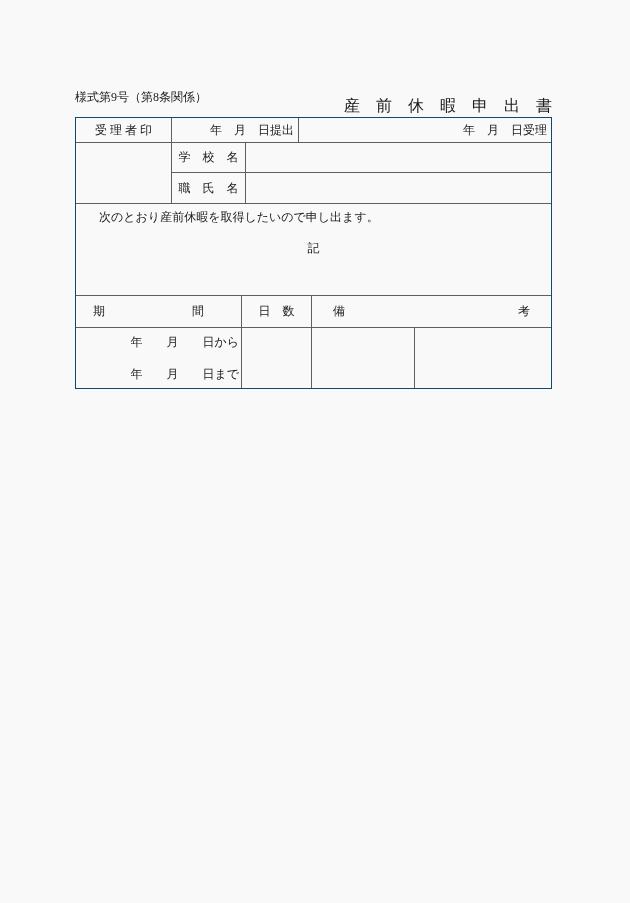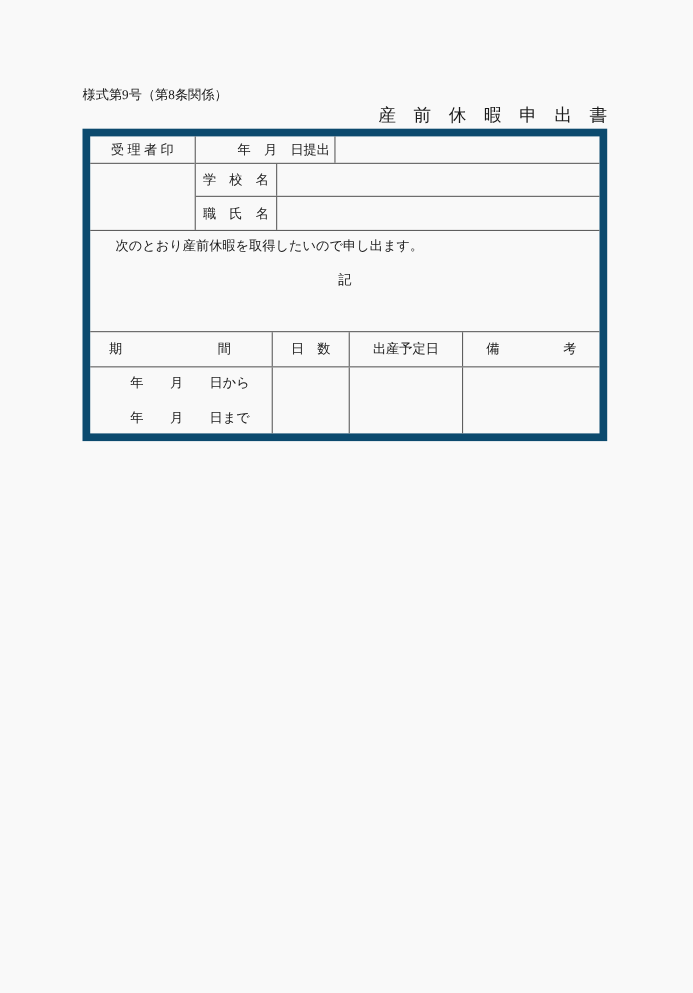--- a/index.html
+++ b/index.html
@@ -12,39 +12,39 @@
   .sheet {
     position: relative;
     width: 630px;
     height: 903px;
     font-size: 12px;
     line-height: 1.2;
   }
   .form-number {
     position: absolute;
     left: 75px;
-    top: 79px;
+    top: 90px;
     font-size: 12px;
     white-space: pre;
   }
   .doc-title {
     position: absolute;
     left: 75px;
     top: 96px;
     width: 477px;
     text-align: right;
     font-size: 16px;
     white-space: pre;
   }
   .form-table {
     position: absolute;
     left: 75px;
     top: 117px;
     width: 477px;
-    border: 7px solid #0c4a6e;
+    border: 1px solid #0c4a6e;
     background: transparent;
   }
   .bR { border-right: 1px solid #5f5f5f; }
   .bB { border-bottom: 1px solid #5f5f5f; }
   .bT { border-top: 1px solid #5f5f5f; }
 
   
   .upper { display: flex; height: 85px; }
   .u-col1 { width: 96px; display: flex; flex-direction: column; }
   .u-seal-head {
@@ -96,21 +96,21 @@
   .lc3 { width: 103px; }
   .lc4 { flex: 1; }
   .l-justify { justify-content: space-between; }
   .l-center { justify-content: center; white-space: pre; }
   .l-head .lc1 { padding: 0 37px 0 17px; }
   .l-head .lc4 { padding: 0 21px; }
   .l-data { display: flex; height: 61px; }
   .l-period {
     display: flex; flex-direction: column;
     justify-content: center; align-items: flex-end;
-    gap: 18px; padding-right: 20px;
+    gap: 18px; padding-right: 2px;
   }
   .l-period span { white-space: pre; }
 </style>
 </head>
 <body>
 
 <div class="sheet">
 
   <div class="form-number">様式第9号（第8条関係）</div>
 
@@ -119,20 +119,21 @@
   <div class="form-table">
 
     <div class="upper">
       <div class="u-col1 bR">
         <div class="u-seal-head bB">受 理 者 印</div>
         <div class="u-seal-area"></div>
       </div>
       <div class="u-col3">
         <div class="u-row u-row1 bB">
           <div class="u-date-submit bR">年　月　日提出</div>
+          <div class="u-date-receive">年　月　日受理</div>
         </div>
         <div class="u-row u-row2 bB">
           <div class="u-label bR">学　校　名</div>
           <div class="u-value"></div>
         </div>
         <div class="u-row u-row3">
           <div class="u-label bR">職　氏　名</div>
           <div class="u-value"></div>
         </div>
       </div>
@@ -142,21 +143,20 @@
       <p class="m-statement">次のとおり産前休暇を取得したいので申し出ます。</p>
       <p class="m-ki">記</p>
     </div>
 
     <div class="l-head bT">
       <div class="lc1 l-justify bR">
         <span>期</span>
         <span>間</span>
       </div>
       <div class="lc2 l-center bR">日　数</div>
-      <div class="lc3 l-center bR">出産予定日</div>
       <div class="lc4 l-justify">
         <span>備</span>
         <span>考</span>
       </div>
     </div>
     <div class="l-data bT">
       <div class="lc1 l-period bR">
         <span>年　　月　　日から</span>
         <span>年　　月　　日まで</span>
       </div>

